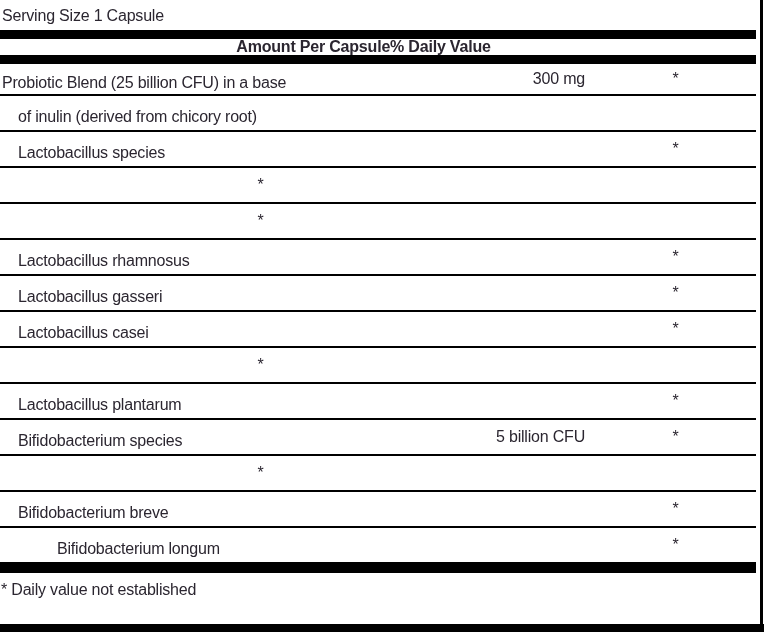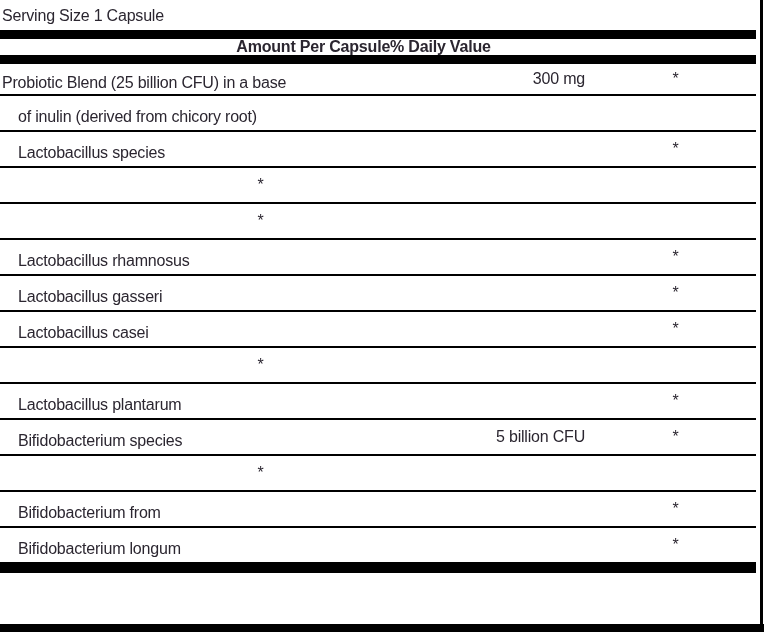--- a/index.html
+++ b/index.html
@@ -38,21 +38,21 @@
     display:flex;align-items:center;justify-content:center;
     font-weight:bold;
     padding:0 31px 0 2px;
   }
   .row{
     height:36px;box-sizing:border-box;
     display:flex;align-items:center;
     border-bottom:2px solid var(--rule);
   }
   .row.first{height:32px;}
-  .row.last{border-bottom:none;height:34px;}
+  .row.last{border-bottom:none;height:34px;padding-left:39px;}
   .row .name{flex:1 1 auto;padding-left:18px;margin-top:8px;}
   .row.no-indent .name{padding-left:2px;}
   .row .amount{width:170px;text-align:right;flex:0 0 auto;}
   .row .dv{width:171px;text-align:center;flex:0 0 auto;padding-left:10px;box-sizing:border-box;}
   .footnote{
     height:35px;box-sizing:border-box;
     padding:8px 0 0 1px;
   }
 </style>
 </head>
@@ -121,30 +121,31 @@
         <div class="row txt">
           <span class="name">Bifidobacterium species</span>
           <span class="amount">5 billion CFU</span>
           <span class="dv">*</span>
         </div>
         <div class="row txt">
           <span class="amount"></span>
           <span class="dv">*</span>
         </div>
         <div class="row txt">
-          <span class="name">Bifidobacterium from</span>
+          <span class="name">Bifidobacterium breve</span>
           <span class="amount"></span>
           <span class="dv">*</span>
         </div>
         <div class="row txt last">
           <span class="name">Bifidobacterium longum</span>
           <span class="amount"></span>
           <span class="dv">*</span>
         </div>
       </div>
 
     <div class="thick-bar bar-3"></div>
 
+    <div class="footnote txt">* Daily value not established</div>
   </div>
 
   <div class="right-border"></div>
   <div class="bottom-bar"></div>
 </div>
 
 </body></html>

